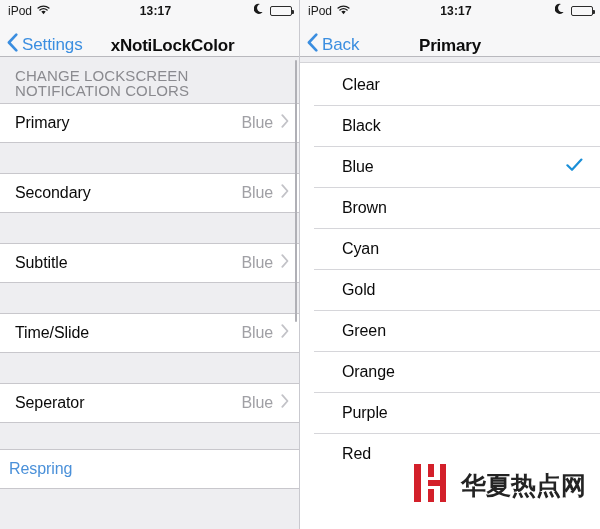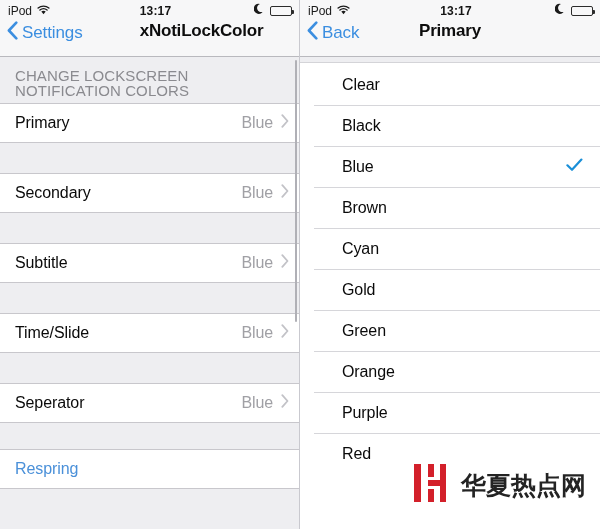--- a/index.html
+++ b/index.html
@@ -90,43 +90,42 @@
     border-radius: 1px;
   }
 
   
   .nav-bar {
     position: relative;
     height: 36px;
     background: #f7f7f8;
     border-bottom: 1px solid #b9b9be;
     display: flex;
-    align-items: flex-start;
-    box-sizing: border-box;
-    gap: 47px;
+    align-items: flex-end;
+    box-sizing: border-box;
   }
   .nav-back {
     display: flex;
     align-items: center;
     gap: 4px;
     padding-left: 7px;
     cursor: pointer;
     z-index: 2;
   }
   .chevron-left { display: block; }
   .nav-back-label {
     font-size: 17px;
     color: #3b8ee0;
     letter-spacing: -0.1px;
   }
   .nav-title-left {
     font-size: 17px;
     font-weight: bold;
     color: #0d0d0d;
-    margin-left: 10px;
+    margin-left: 28px;
     letter-spacing: -0.2px;
   }
   .nav-title-center {
     position: absolute;
     left: 0; right: 0;
     text-align: center;
     font-size: 17px;
     font-weight: bold;
     color: #0d0d0d;
     letter-spacing: -0.2px;
@@ -172,21 +171,21 @@
     margin-right: 8px;
     letter-spacing: -0.1px;
   }
   .chevron-right { display: block; }
   .gap { height: 30px; background: #eeeef1; }
   .gap-sm { height: 26px; background: #eeeef1; }
   .action-row {
     height: 38px;
     display: flex;
     align-items: center;
-    padding: 0 15px;
+    padding: 0 9px;
     background: #ffffff;
     cursor: pointer;
     box-sizing: border-box;
   }
   .action-label {
     font-size: 16px;
     color: #4a90d9;
     letter-spacing: -0.1px;
   }
 

